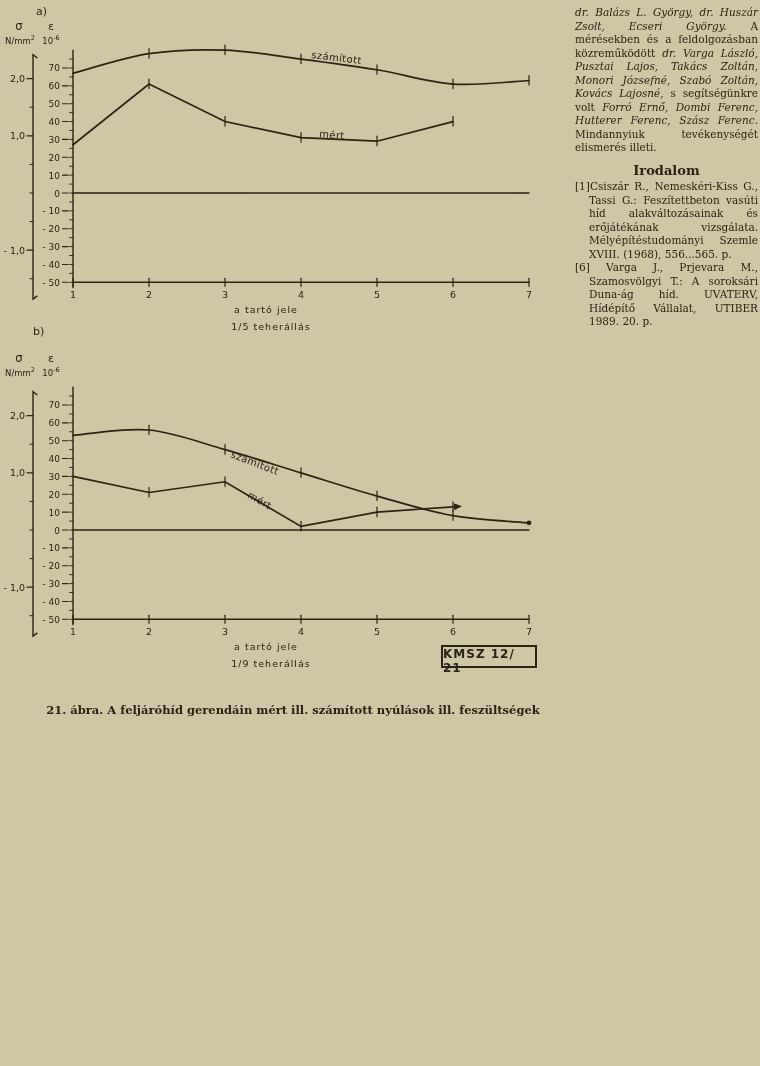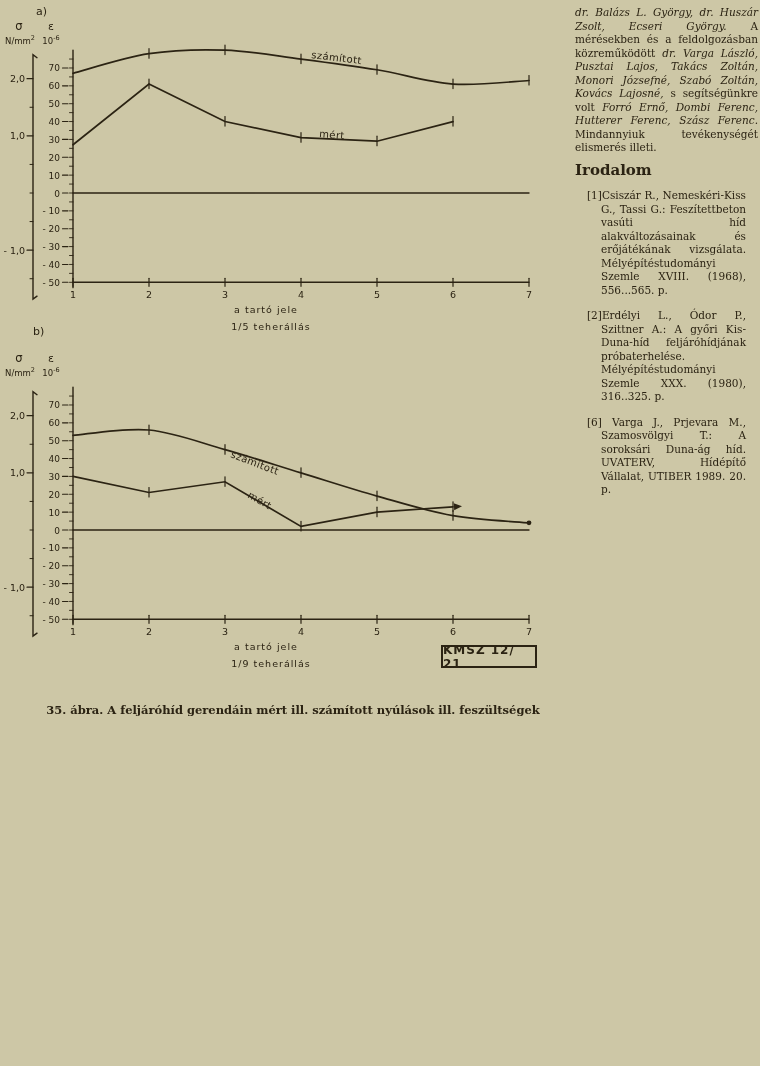--- a/index.html
+++ b/index.html
@@ -16,36 +16,36 @@
   #chart-b-svg{top:322px;}
   svg text{font-family:"DejaVu Sans",sans-serif;fill:#2b2313;}
   .caption{
     position:absolute;left:36px;top:703px;width:514px;
     text-align:center;font-weight:bold;font-size:11.5px;line-height:14px;
     font-family:"DejaVu Serif",serif;
   }
   .stamp{
     position:absolute;left:441px;top:645px;width:92px;height:19px;
     border:2px solid #2b2313;
-    display:flex;align-items:center;justify-content:center;
+    display:flex;align-items:flex-start;justify-content:center;
     font-family:"DejaVu Sans",sans-serif;font-weight:bold;font-size:12px;
     letter-spacing:1px;background:transparent;
   }
   .right-col{
     position:absolute;left:575px;top:6px;width:183px;
     font-size:10.5px;line-height:13.5px;text-align:justify;
     hyphens:auto;-webkit-hyphens:auto;
   }
   .intro{margin:0 0 4px 0;}
   .intro .it{font-style:italic;}
   .irodalom{
-    text-align:left;font-weight:bold;font-size:15px;
+    text-align:center;font-weight:bold;font-size:13px;
     margin:9px 0 3px 0;
   }
-  .ref{padding-left:14px;text-indent:-14px;margin:12px;}
+  .ref{padding-left:14px;text-indent:-14px;margin:0;}
   .ref .marker{font-style:normal;}
 </style>
 </head>
 <body>
 
 <div class="page">
 
   <svg id="chart-a-svg" class="chart-svg" width="560" height="340" viewBox="0 0 560 340">
       <g stroke-linecap="round">
         <text x="36" y="15" font-size="11">a)</text>
@@ -280,25 +280,24 @@
           <polygon points="461.97771690509535,184.1490709581908 454.2436631723808,188.2030089028916 453.75138502875143,181.22034019892857" fill="#2b2313"></polygon>
         </g>
         <text x="247" y="175" font-size="10" letter-spacing="0.4" transform="rotate(30 247 175)">mért</text>
       </g>
     </svg>
 
   <div class="stamp">
     <span>KMSZ 12/ 21</span>
   </div>
 
-  <div class="caption">35. ábra. A feljáróhíd gerendáin mért ill. számított nyúlások ill. feszültségek</div>
+  <div class="caption">21. ábra. A feljáróhíd gerendáin mért ill. számított nyúlások ill. feszültségek</div>
 
   <div class="right-col">
     <p class="intro" id="intro-par"><span class="it">dr. Balázs L. György, dr. Huszár Zsolt, Ecseri György.</span><span class="rm"> A mérésekben és a feldolgozásban közreműködött </span><span class="it">dr. Varga László, Pusztai Lajos, Takács Zoltán, Monori Józsefné, Szabó Zoltán, Kovács Lajosné,</span><span class="rm"> s segítségünkre volt </span><span class="it">Forró Ernő, Dombi Ferenc, Hutterer Ferenc, Szász Ferenc.</span><span class="rm"> Mindannyiuk tevékenységét elismerés illeti.</span></p>
     <div class="irodalom">Irodalom</div>
     <div id="ref-list">
         <p class="ref"><span class="marker">[1]</span>Csiszár R., Nemeskéri-Kiss G., Tassi G.: Feszítettbeton vasúti híd alakváltozásainak és erőjátékának vizsgálata. Mélyépítéstudományi Szemle XVIII. (1968), 556...565. p.</p>
-        <p class="ref"><span class="marker">[2]</span>Erdélyi L., Ódor P., Szittner A.: A győri Kis-Duna-híd feljáróhídjának próbaterhelése. Mélyépítéstudományi Szemle XXX. (1980), 316..325. p.</p>
         <p class="ref"><span class="marker">[6]</span> Varga J., Prjevara M., Szamosvölgyi T.: A soroksári Duna-ág híd. UVATERV, Hídépítő Vállalat, UTIBER 1989. 20. p.</p>
       </div>
   </div>
 
 </div>
 
 </body></html>

